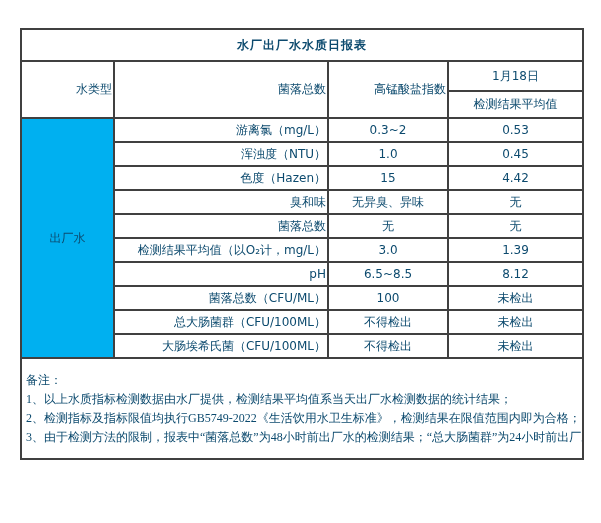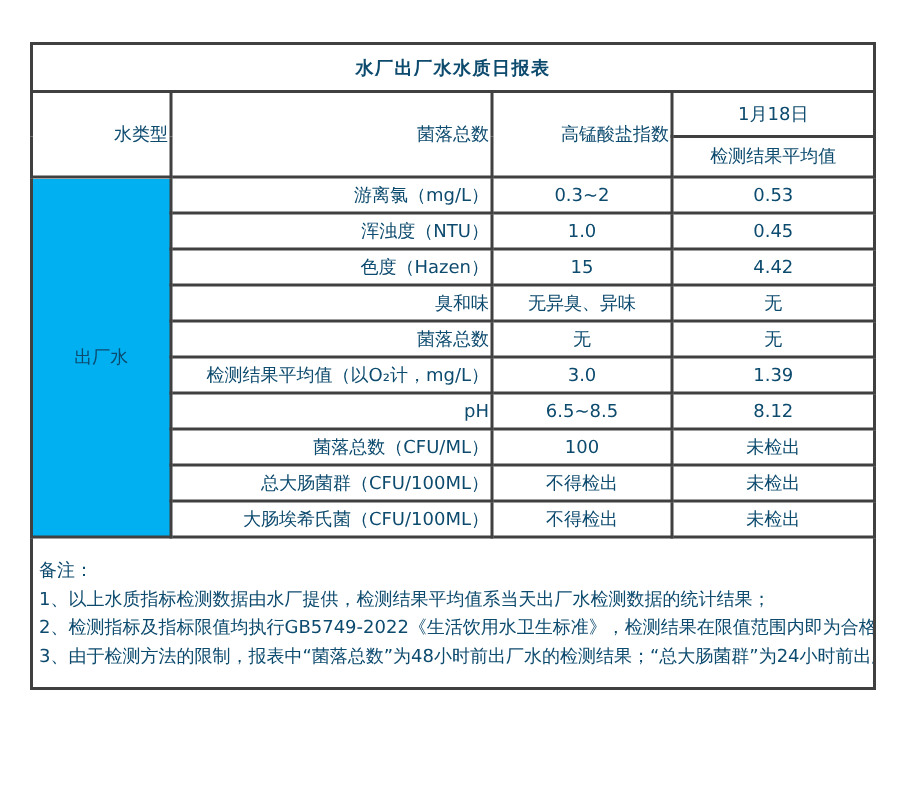--- a/index.html
+++ b/index.html
@@ -150,21 +150,21 @@
         <td class="item-cell">总大肠菌群（CFU/100ML）</td>
         <td class="num-cell">不得检出</td>
         <td class="num-cell">未检出</td>
       </tr>
       <tr class="data-row">
         <td class="item-cell">大肠埃希氏菌（CFU/100ML）</td>
         <td class="num-cell">不得检出</td>
         <td class="num-cell">未检出</td>
       </tr>
 
-      <tr style="height:101px;">
+      <tr style="height:101px;font-family:Liberation Serif, serif;">
         <td class="notes-cell" colspan="4">
           <div class="note-line">备注：</div>
           <div class="note-line">1、以上水质指标检测数据由水厂提供，检测结果平均值系当天出厂水检测数据的统计结果；</div>
           <div class="note-line">2、检测指标及指标限值均执行GB5749-2022《生活饮用水卫生标准》，检测结果在限值范围内即为合格；</div>
           <div class="note-line">3、由于检测方法的限制，报表中“菌落总数”为48小时前出厂水的检测结果；“总大肠菌群”为24小时前出厂水的检测结果；“大肠埃希氏菌群”为28-30小时前出厂水的检测结果。</div>
         </td>
       </tr>
     </tbody>
   </table>
 </div>

